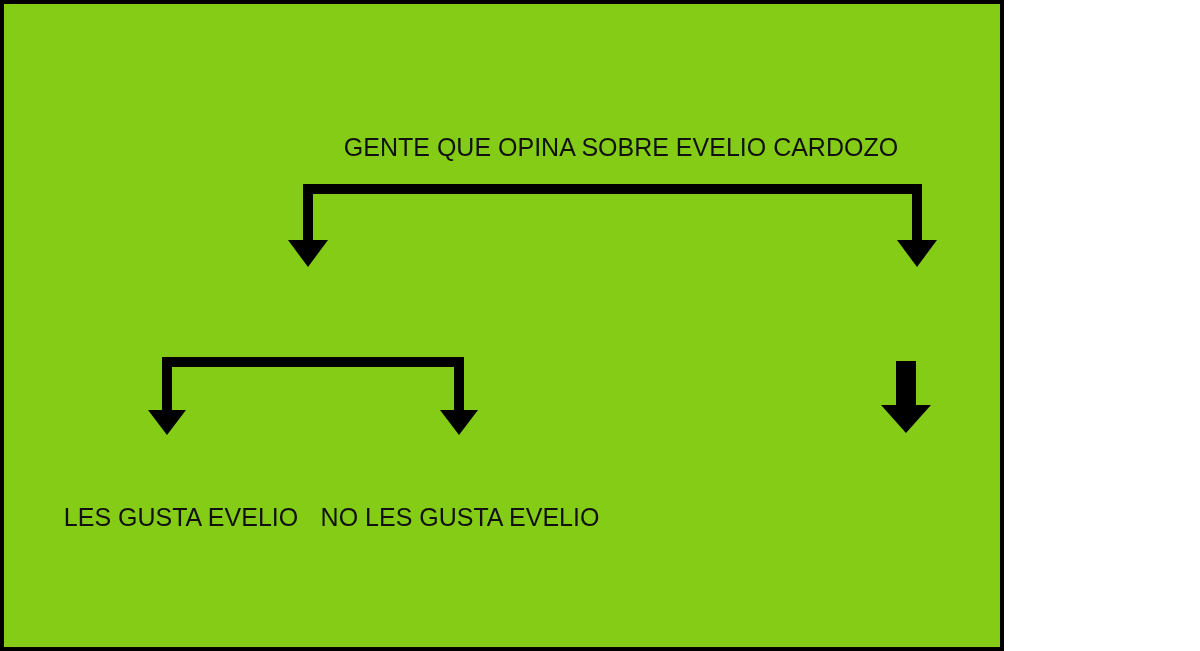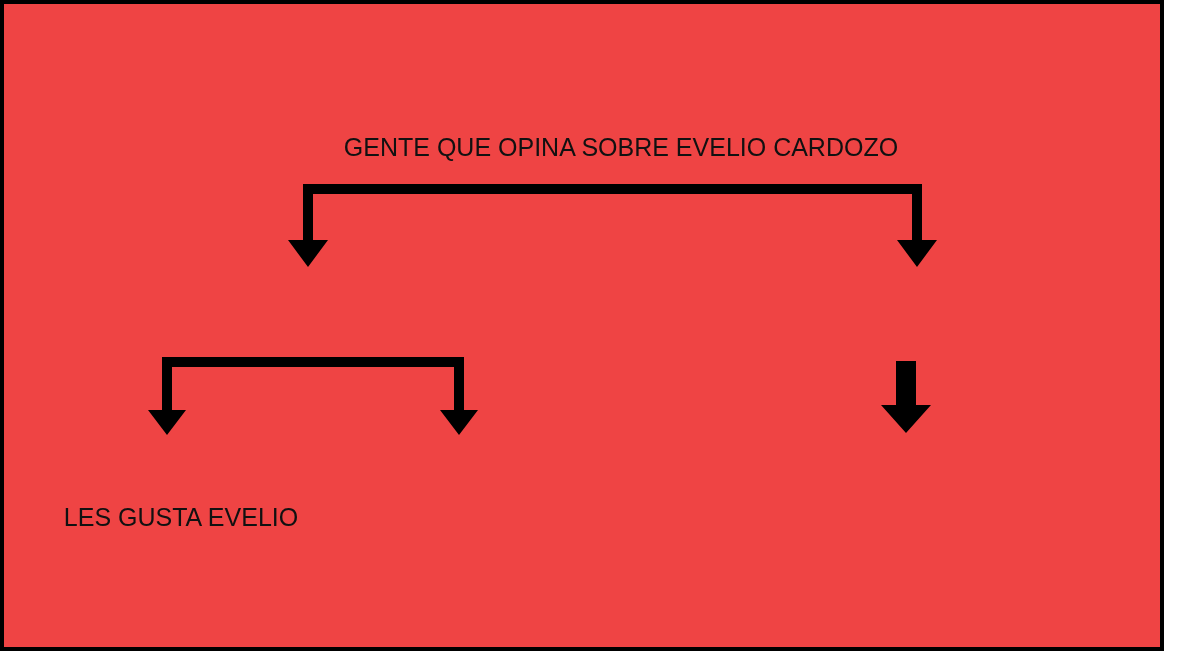--- a/index.html
+++ b/index.html
@@ -9,23 +9,23 @@
     background: #ffffff;
   }
   body {
     width: 1200px;
     height: 651px;
     overflow: hidden;
     font-family: "Liberation Sans", sans-serif;
   }
   #canvas {
     position: relative;
-    width: 1164px;
+    width: 1004px;
     height: 651px;
-    background: #ef4444;
+    background: #84cc16;
     box-sizing: border-box;
     border: 4px solid #000000;
   }
   #flow-svg {
     position: absolute;
     left: 0;
     top: 0;
     width: 1200px;
     height: 651px;
     display: block;
@@ -72,15 +72,16 @@
     </g>
 
   </svg>
 
   <div class="node-label lvl1" style="left:617px; top:144px;">GENTE QUE OPINA SOBRE EVELIO CARDOZO</div>
 
 
 
   <div class="node-label lvl3" style="left:177px; top:470px;">LES GUSTA EVELIO</div>
 
+  <div class="node-label lvl3" style="left:456px; top:470px;">NO LES GUSTA EVELIO</div>
 
 
 </div>
 
 </body></html>

